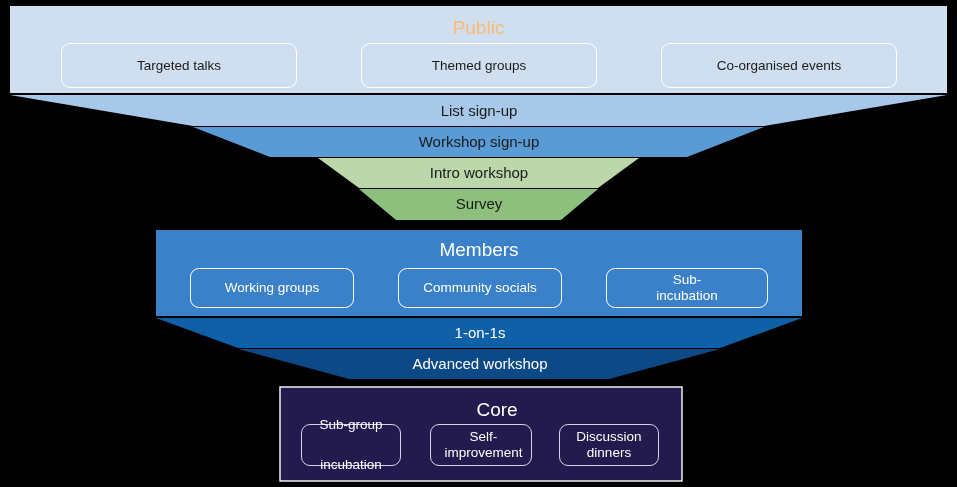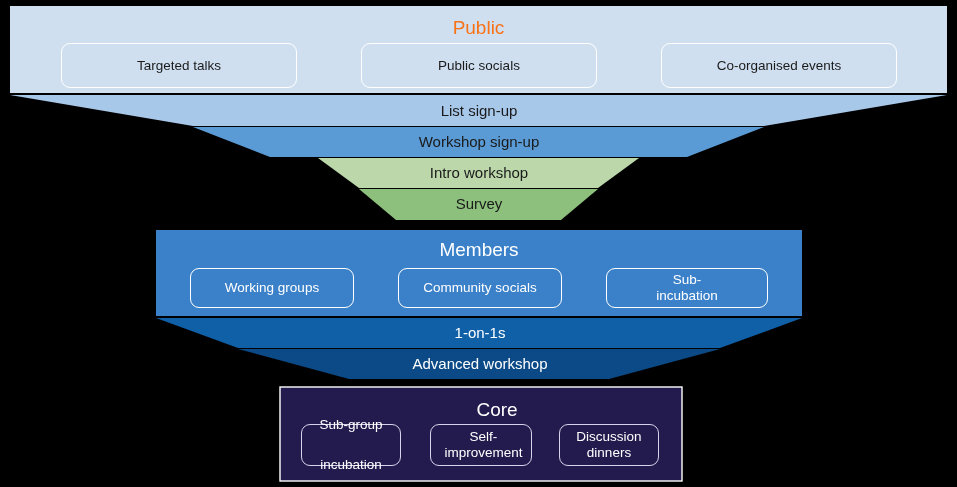--- a/index.html
+++ b/index.html
@@ -32,21 +32,21 @@
   }
   .overlay > * { pointer-events: auto; }
 
   .section-title {
     position: absolute;
     text-align: center;
     font-size: 19px;
     line-height: 1.1;
     white-space: nowrap;
   }
-  .title-dark { color: #f97316; }
+  .title-dark { color: #fdba74; }
   .title-light { color: #ffffff; }
 
   .band-label {
     position: absolute;
     text-align: center;
     font-size: 15px;
     line-height: 1.1;
     display: flex;
     align-items: center;
     justify-content: center;
@@ -110,21 +110,21 @@
 
   <div class="overlay">
 
     <div class="section-title title-dark" style="left:10px; top:18px; width:937px;">Public</div>
 
     <div class="chip chip-public" style="left:61px; top:43px; width:236px; height:45px;">
       <span>Targeted talks</span>
     </div>
 
     <div class="chip chip-public" style="left:361px; top:43px; width:236px; height:45px;">
-      <span>Public socials</span>
+      <span>Themed groups</span>
     </div>
 
     <div class="chip chip-public" style="left:661px; top:43px; width:236px; height:45px;">
       <span>Co-organised events</span>
     </div>
 
     <div class="band-label band-label-dark" style="left:229px; top:96px; width:500px; height:30px;">List sign-up</div>
 
     <div class="band-label band-label-dark" style="left:229px; top:127px; width:500px; height:30px;">Workshop sign-up</div>
 

